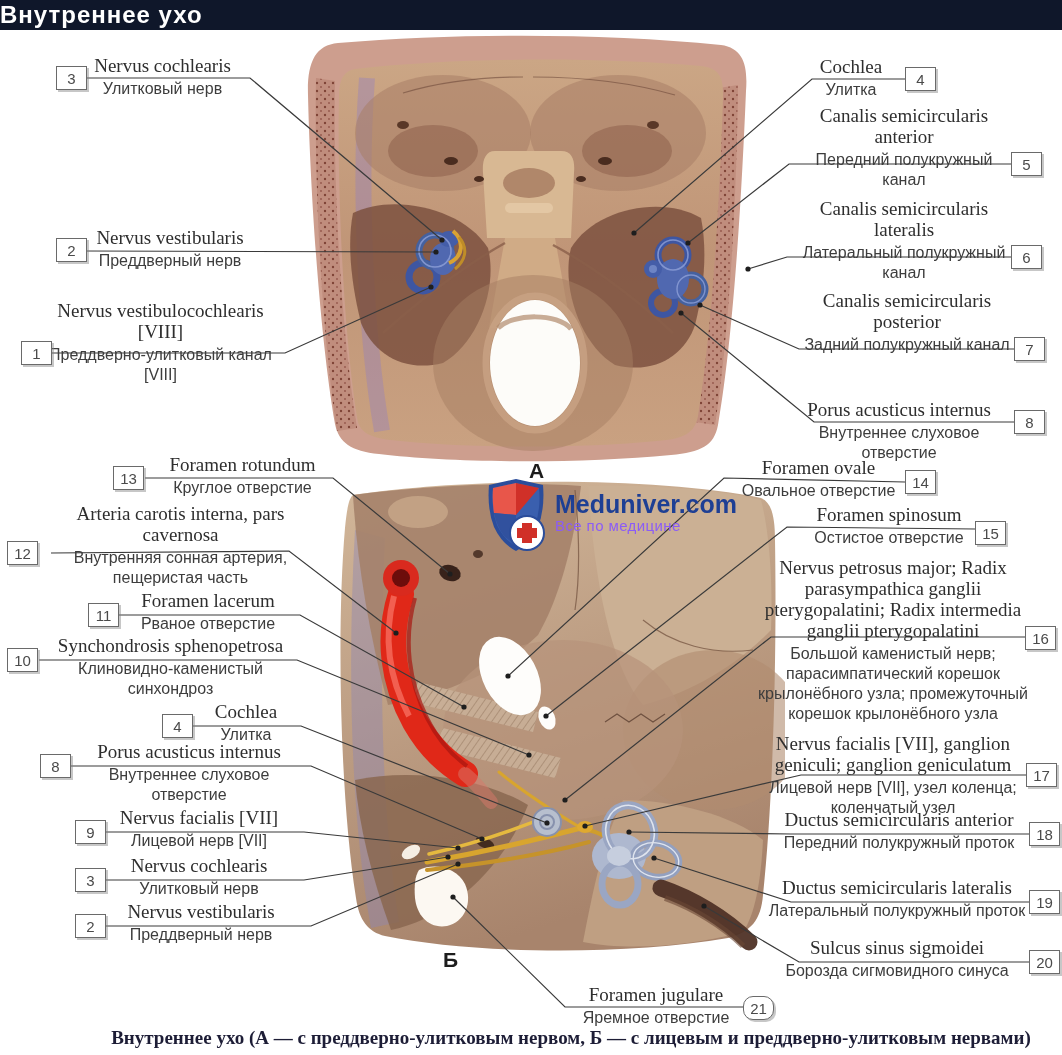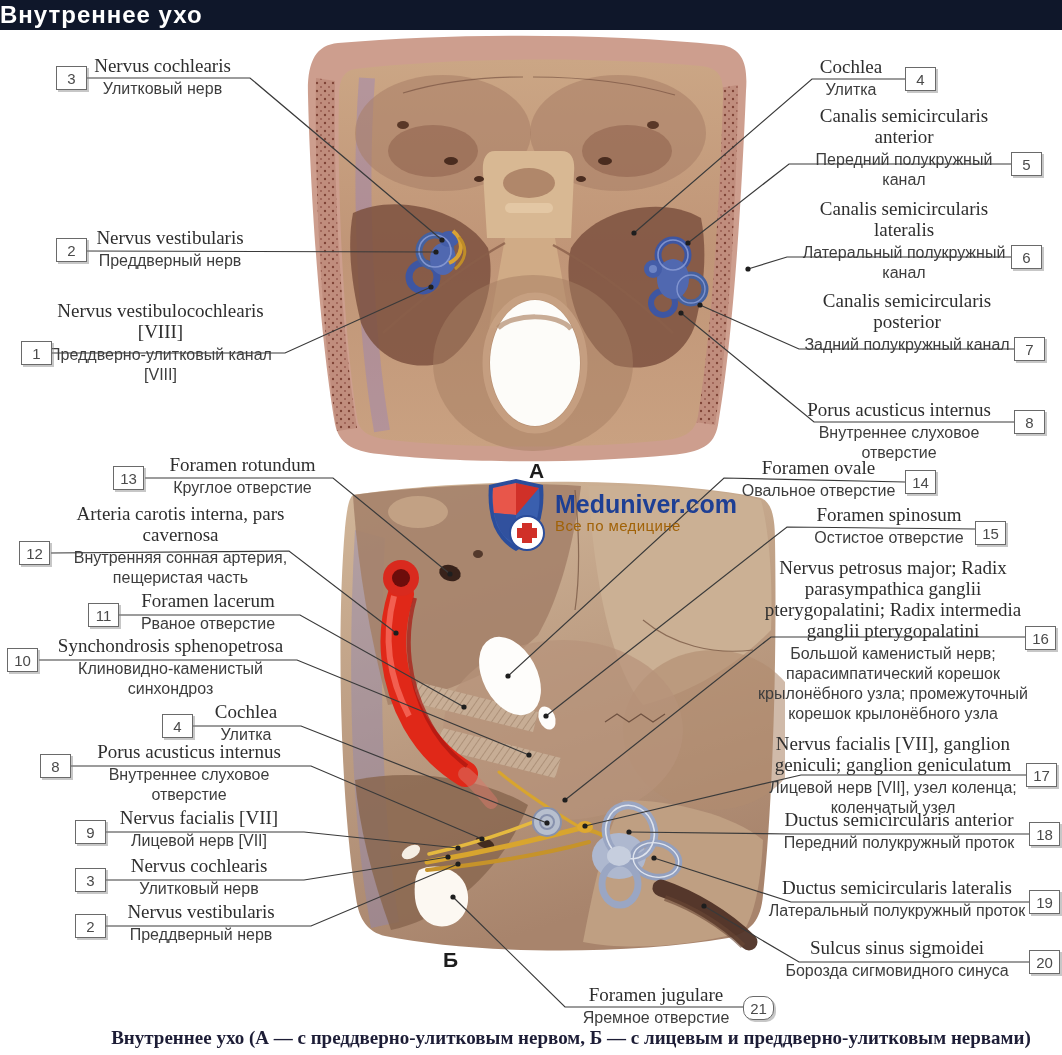--- a/index.html
+++ b/index.html
@@ -20,21 +20,21 @@
           border:1.4px solid #6a6a6a;box-shadow:2px 2px 0 rgba(130,130,130,.45);
           display:flex;align-items:center;justify-content:center;
           font-size:15px;color:#4a4a4a;font-family:"Liberation Sans",sans-serif;}
   .figletter{position:absolute;z-index:4;font-weight:bold;color:#1d1d1d;font-size:21px;
           font-family:"Liberation Sans",sans-serif;}
   .caption{position:absolute;left:80px;top:1027px;width:982px;z-index:4;text-align:center;
           font-family:"Liberation Serif",serif;font-weight:bold;font-size:19px;color:#1d1d36;}
   .logo{position:absolute;left:485px;top:477px;z-index:4;display:flex;align-items:flex-start;}
   .logo .txt{margin-left:8px;padding-top:14px;}
   .logo .name{font-weight:bold;font-size:25px;color:#1e3f94;line-height:26px;}
-  .logo .tag{font-size:15px;color:#a16207;line-height:18px;letter-spacing:.4px;}
+  .logo .tag{font-size:15px;color:#8b5cf6;line-height:18px;letter-spacing:.4px;}
 </style>
 </head>
 <body>
 
 <div class="page">
 
   <div class="titlebar">
     <span>Внутреннее ухо</span>
   </div>
 
@@ -244,21 +244,21 @@
 
   <div class="numbox" style="left:56px;top:66px;">3</div>
   <div class="numbox" style="left:56px;top:238px;">2</div>
   <div class="numbox" style="left:21px;top:341px;">1</div>
   <div class="numbox" style="left:905px;top:67px;">4</div>
   <div class="numbox" style="left:1011px;top:152px;">5</div>
   <div class="numbox" style="left:1011px;top:245px;">6</div>
   <div class="numbox" style="left:1014px;top:337px;">7</div>
   <div class="numbox" style="left:1014px;top:410px;">8</div>
   <div class="numbox" style="left:113px;top:466px;">13</div>
-  <div class="numbox" style="left:19px;top:541px;">12</div>
+  <div class="numbox" style="left:7px;top:541px;">12</div>
   <div class="numbox" style="left:88px;top:603px;">11</div>
   <div class="numbox" style="left:7px;top:648px;">10</div>
   <div class="numbox" style="left:162px;top:714px;">4</div>
   <div class="numbox" style="left:40px;top:754px;">8</div>
   <div class="numbox" style="left:75px;top:820px;">9</div>
   <div class="numbox" style="left:75px;top:868px;">3</div>
   <div class="numbox" style="left:75px;top:914px;">2</div>
   <div class="numbox" style="left:905px;top:470px;">14</div>
   <div class="numbox" style="left:975px;top:521px;">15</div>
   <div class="numbox" style="left:1025px;top:626px;">16</div>

